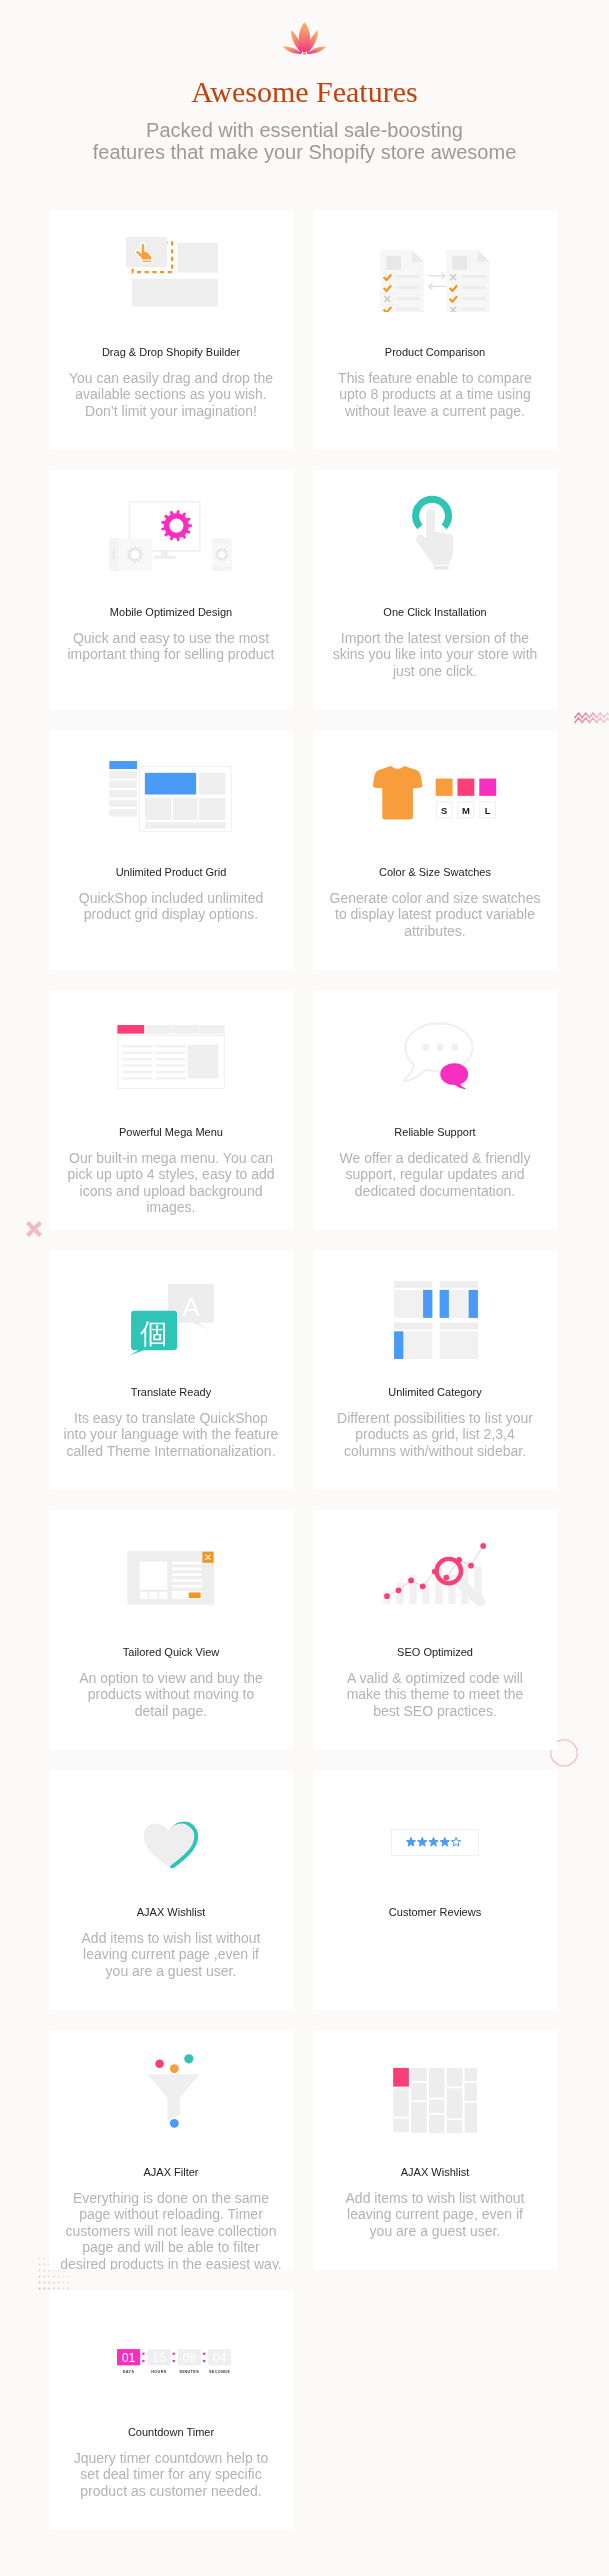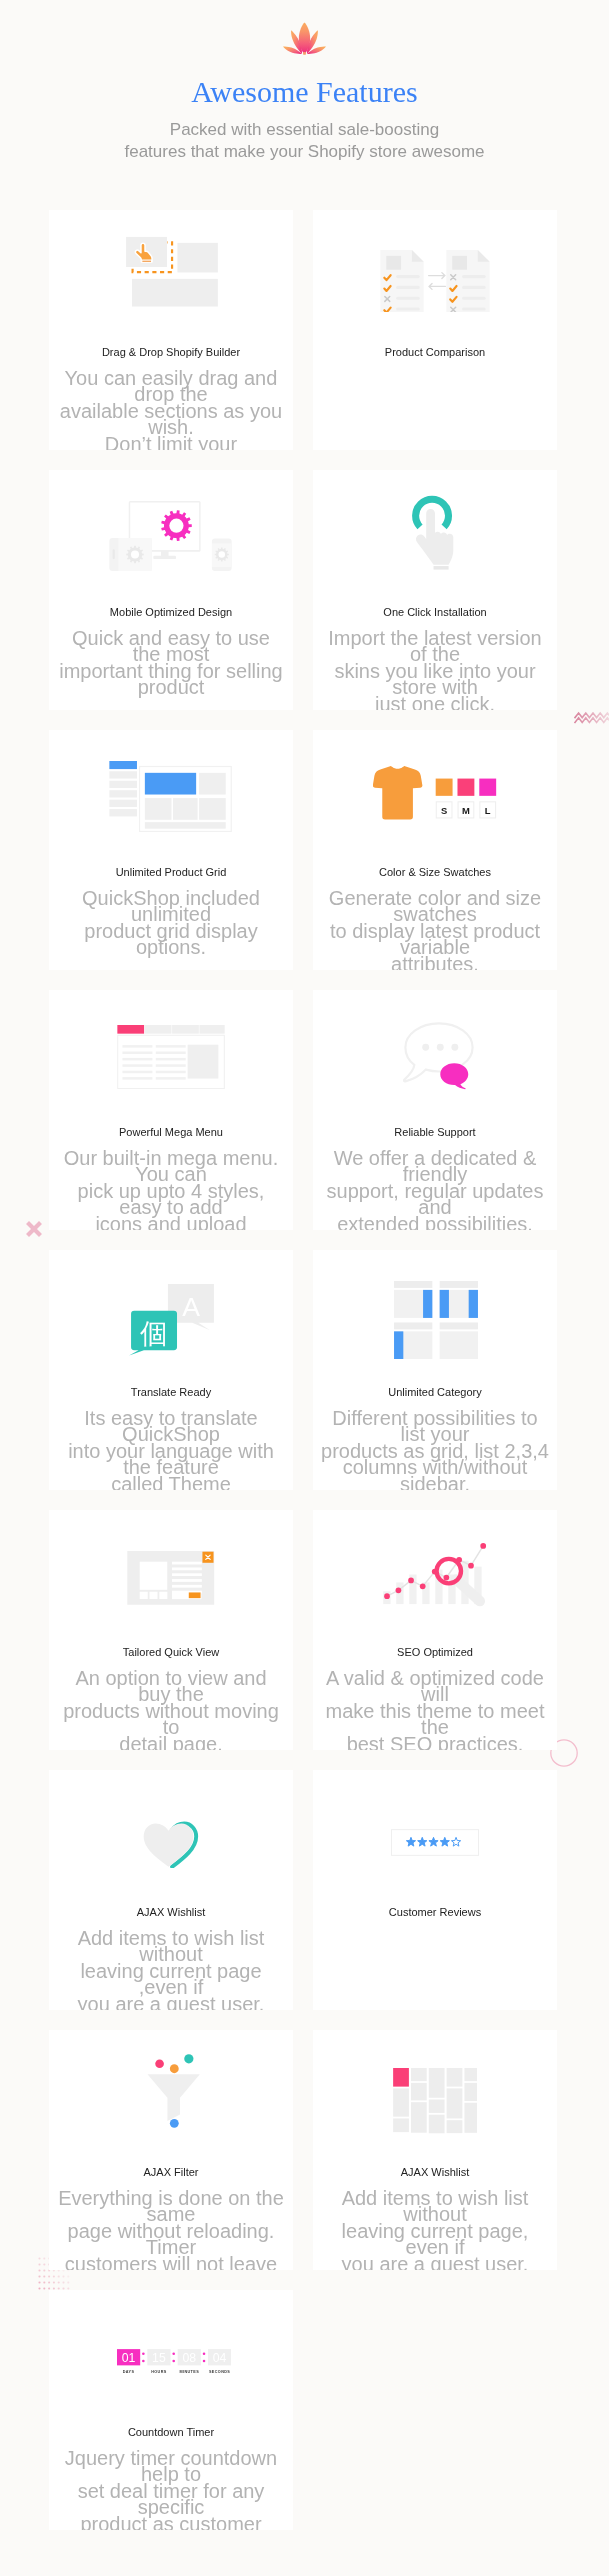--- a/index.html
+++ b/index.html
@@ -7,45 +7,45 @@
   body{
     width:609px; background:#fbfaf8;
     font-family:"Liberation Sans", sans-serif;
     -webkit-font-smoothing:antialiased;
   }
   .page{position:relative; width:609px; overflow:hidden; padding-bottom:40px;}
   .hdr{text-align:center; position:relative; z-index:2;}
   .logo{margin:0 auto; padding-top:20px; width:45px; height:36px; line-height:0;}
   .hdr h1{
     font-family:"Liberation Serif", serif; font-weight:400;
-    font-size:30px; color:#3b82f6; margin:0; padding-top:19px; letter-spacing:0;
+    font-size:30px; color:#c2410c; margin:0; padding-top:19px; letter-spacing:0;
     line-height:34px;
   }
   .hdr p{
-    font-size:17px; color:#9a9a9a; line-height:22px; margin:0; padding-top:10px;
+    font-size:20px; color:#9a9a9a; line-height:22px; margin:0; padding-top:10px;
   }
   .grid{
     width:507px; margin:47px 0 0 49px; position:relative; z-index:2;
     display:grid; grid-template-columns:244px 244px; column-gap:20px; row-gap:20px;
   }
   .card{
     background:#fff; padding:0 8px 0; box-sizing:border-box;
     text-align:center; height:240px; overflow:hidden;
   }
   .ic{height:127px; display:flex; align-items:center; justify-content:center;}
 
   .deco{position:absolute; inset:0; z-index:1; pointer-events:none;}
   .dz{position:absolute;}
 
   .card h3{
     font-weight:400; font-size:11px; color:#222; margin:0;
     line-height:18px; padding-top:6px;
   }
   .card p{
-    font-size:20px; color:#b3b3b3; line-height:16.4px; margin:0; padding-top:9px;
+    font-size:14px; color:#b3b3b3; line-height:16.4px; margin:0; padding-top:9px;
   }
 
 </style>
 </head>
 <body>
 
 <div class="page">
   <div class="hdr">
     <div class="logo">
       <svg viewBox="0 0 46 36" width="45" height="36" aria-hidden="true">
@@ -204,20 +204,21 @@
               <path d="M4 39.2 l2.2 2.4 l4.2 -5.0" fill="none" stroke="#f7941e" stroke-width="2.2" stroke-linecap="round" stroke-linejoin="round"></path>
               <rect x="16" y="36.4" width="24" height="3.2" rx="1.6" fill="#ededed"></rect>
               <path d="M4 50.2 l2.2 2.4 l4.2 -5.0" fill="none" stroke="#f7941e" stroke-width="2.2" stroke-linecap="round" stroke-linejoin="round"></path>
               <rect x="16" y="47.4" width="24" height="3.2" rx="1.6" fill="#ededed"></rect>
               <path d="M4.5 58.2 l5 5 M9.5 58.2 l-5 5" fill="none" stroke="#c9c9c9" stroke-width="1.5" stroke-linecap="round"></path>
               <rect x="16" y="58.4" width="24" height="3.2" rx="1.6" fill="#ededed"></rect>
             </g>
           </svg>
         </div>
         <h3>Product Comparison</h3>
+        <p><span>This feature enable to compare</span><br><span>upto 8 products at a time using</span><br><span>without leave a current page.</span></p>
         <div class="pad"></div>
       </div>
       <div class="card">
         <div class="ic" style="transform:translate(-1px,2px)">
           <svg width="123" height="70" viewBox="0 0 124 71">
             <path d="M30 50.5 H92" stroke="#f0f0f0" stroke-width="1.5" fill="none"></path>
             <rect x="20.4" y="0.8" width="71.4" height="49.7" rx=".8" fill="none" stroke="#f0f0f0" stroke-width="1.5"></rect>
             <rect x="52.4" y="50.5" width="7.6" height="5.5" fill="#efefef"></rect>
             <rect x="44.6" y="55.5" width="23" height="3.4" rx="1.2" fill="#efefef"></rect>
             <rect x="0" y="37.5" width="43" height="33.5" rx="3" fill="#f3f3f3"></rect>
@@ -321,21 +322,21 @@
         <div class="ic" style="transform:translate(3px,2px)">
 <svg width="71" height="68" viewBox="0 0 72 69">
   <path d="M36.5 1.4 C55.5 1.4 70.6 12.3 70.6 25.8 C70.6 39.2 55.5 50.2 36.5 50.2 C31.8 50.2 27.3 49.5 23.2 48.3 C18.2 53.6 9.3 58.6 2.4 60.3 C1.2 60.6 .5 59.3 1.4 58.5 C6.1 54.2 11.0 49.0 11.5 43.6 C5.4 38.8 2.4 32.6 2.4 25.8 C2.4 12.3 17.5 1.4 36.5 1.4 Z" fill="none" stroke="#f0f0f0" stroke-width="2.2"></path>
   <circle cx="23.0" cy="25.6" r="3.5" fill="#efefef"></circle>
   <circle cx="37.8" cy="25.6" r="3.5" fill="#efefef"></circle>
   <circle cx="52.6" cy="25.6" r="3.5" fill="#efefef"></circle>
   <path d="M52.0 41.8 C60.0 41.8 66.2 46.8 66.2 53.0 C66.2 57.4 63.0 61.3 58.2 63.1 C59.2 64.9 61.2 66.4 63.2 67.3 C63.9 67.6 63.6 68.3 62.9 68.2 C59.2 67.6 55.2 65.9 52.8 63.9 C52.5 63.9 52.3 64.0 52.0 64.0 C44.0 64.0 37.8 59.0 37.8 53.0 C37.8 46.8 44.0 41.8 52.0 41.8 Z" fill="#f72ec0"></path>
 </svg>
         </div>
         <h3>Reliable Support</h3>
-        <p><span>We offer a dedicated &amp; friendly</span><br><span>support, regular updates and</span><br><span>extended possibilities.</span></p>
+        <p><span>We offer a dedicated &amp; friendly</span><br><span>support, regular updates and</span><br><span>dedicated documentation.</span></p>
         <div class="pad"></div>
       </div>
       <div class="card">
         <div class="ic" style="transform:translate(0px,6px)">
 <svg width="85" height="72" viewBox="-2 0 86 73">
   <path d="M37.4 0 H84 V39.4 H68.2 L80.0 46.8 L62.0 39.4 H37.4 Z" fill="#ededed"></path>
   <text x="60.8" y="32.2" text-anchor="middle" font-family="Liberation Sans, sans-serif" font-size="27" fill="#ffffff">A</text>
   <path d="M3.2 27 H43.4 A3.2 3.2 0 0 1 46.6 30.2 V64.0 A3.2 3.2 0 0 1 43.4 67.2 H13.0 L-2.0 72.6 L7.6 67.2 H3.2 A3.2 3.2 0 0 1 0 64.0 V30.2 A3.2 3.2 0 0 1 3.2 27 Z" fill="#2ec4b6"></path>
   <text x="23.0" y="59.4" text-anchor="middle" font-family="DejaVu Sans, sans-serif" font-size="28" fill="#ffffff">個</text>
 </svg>

